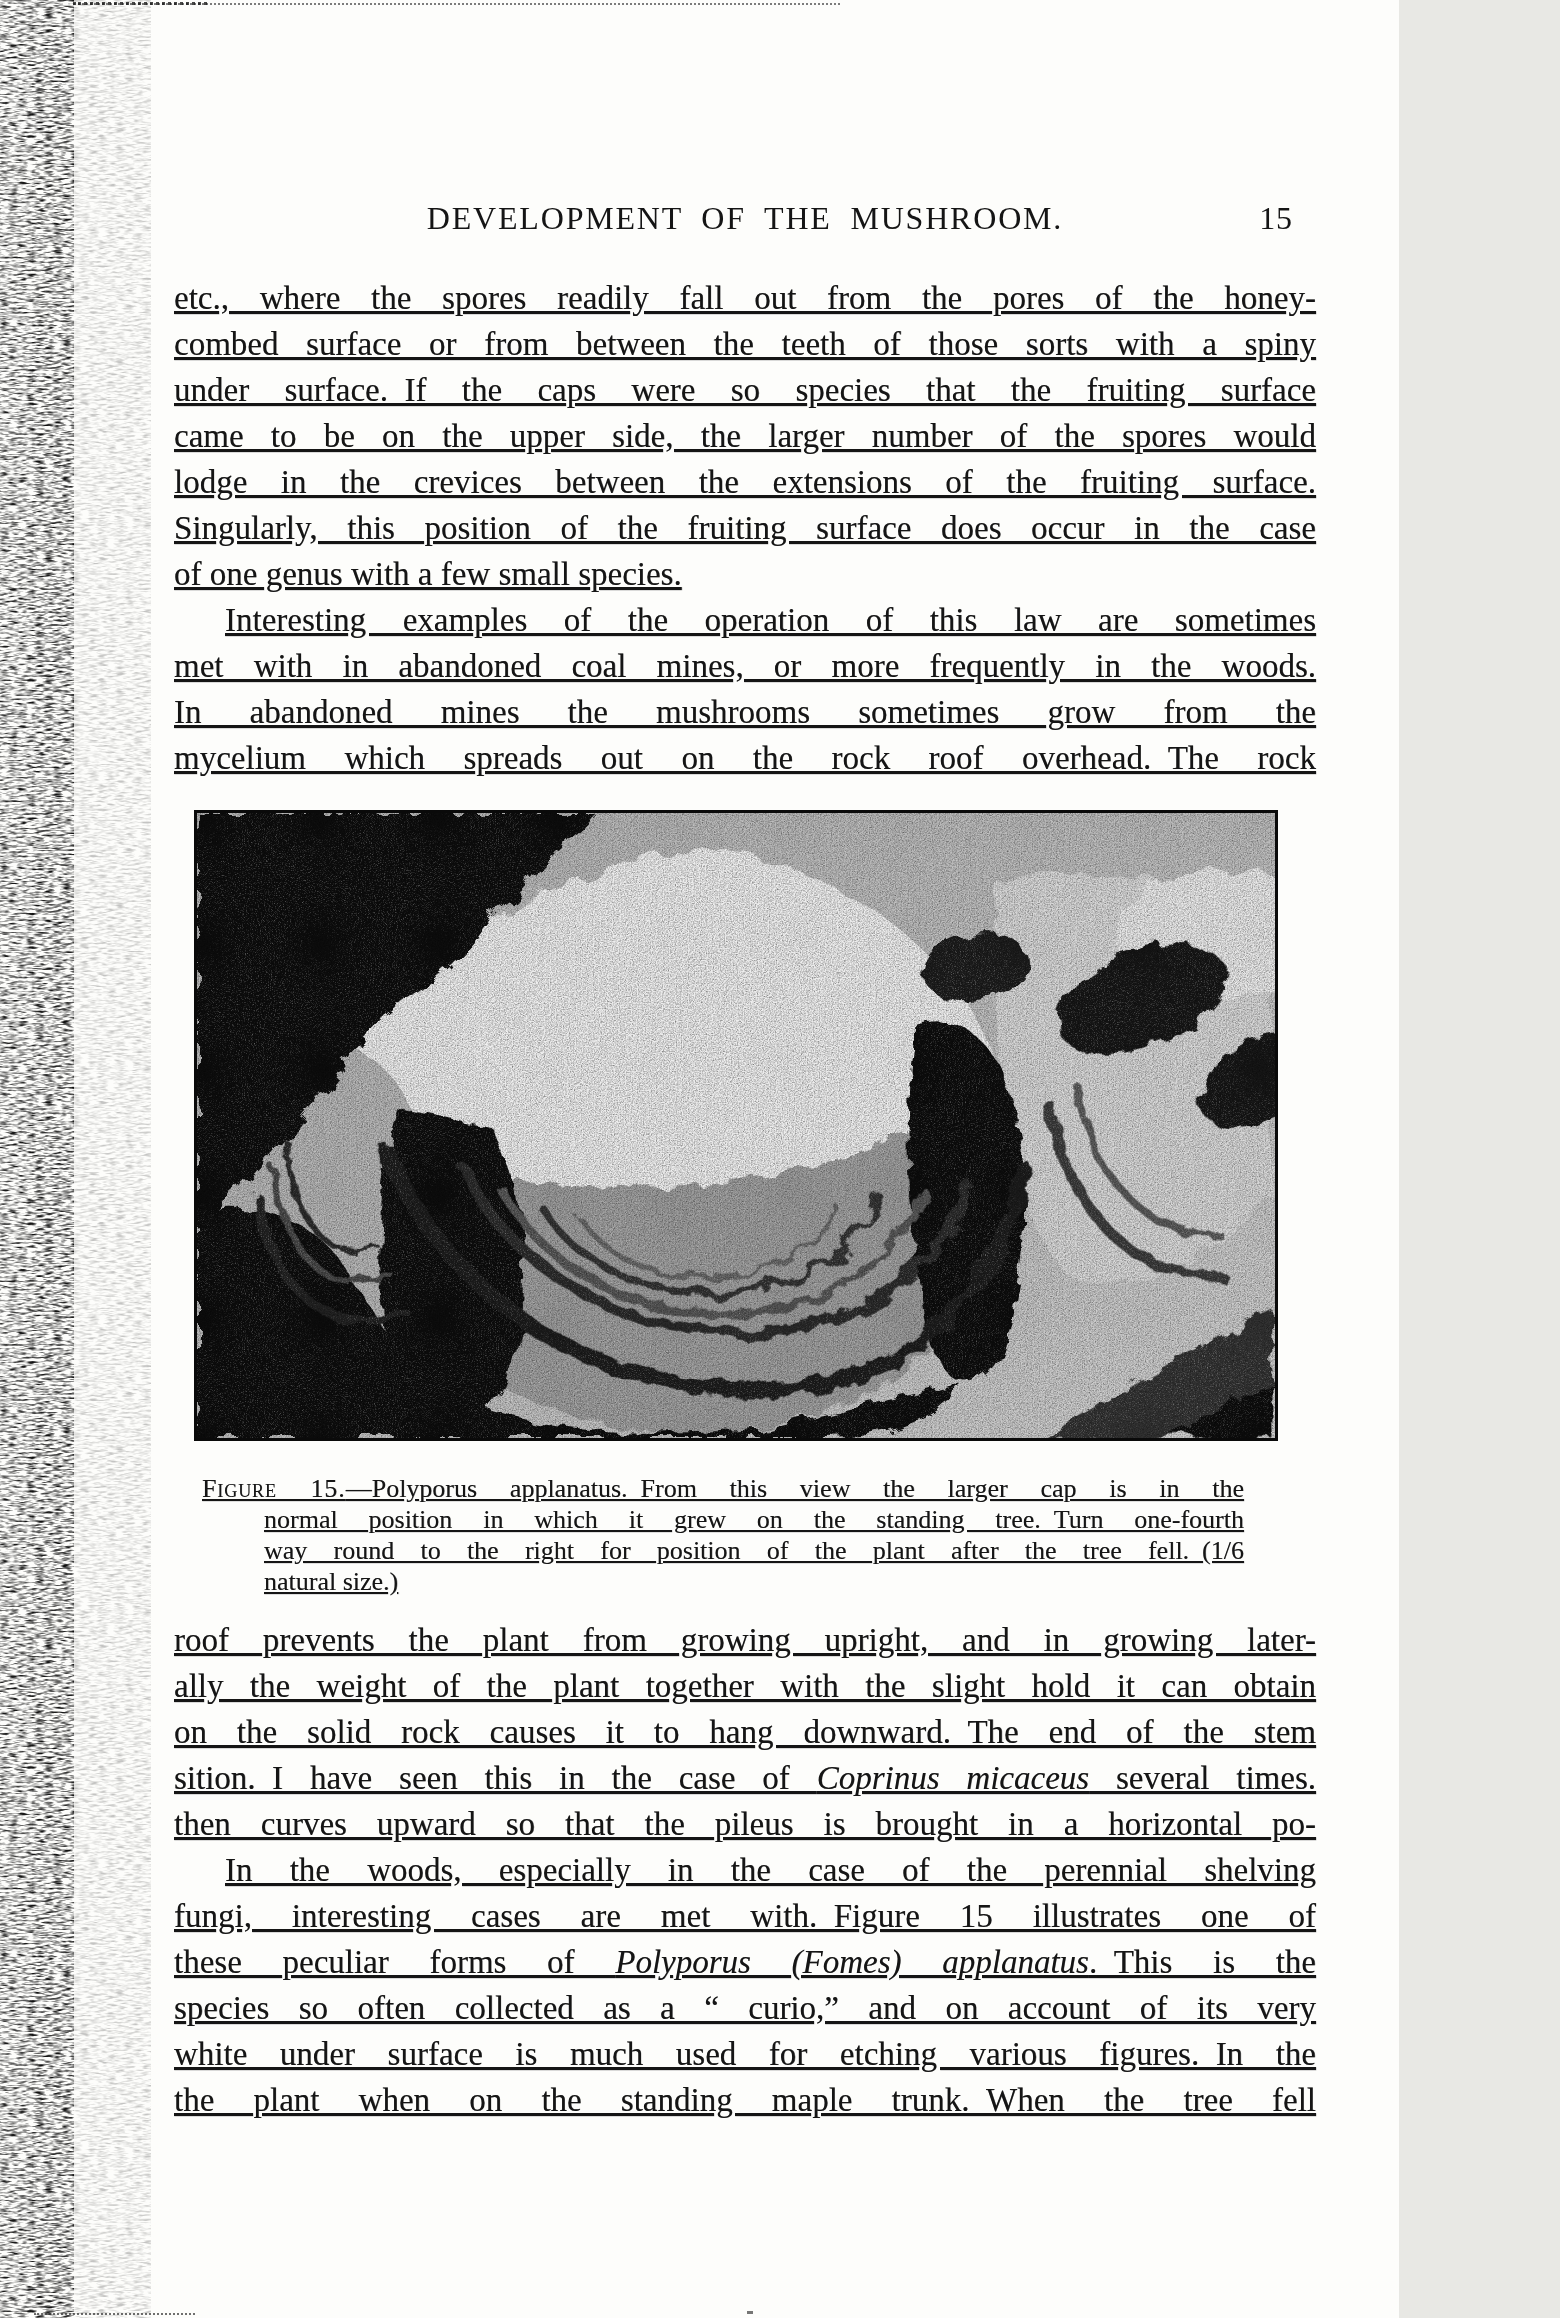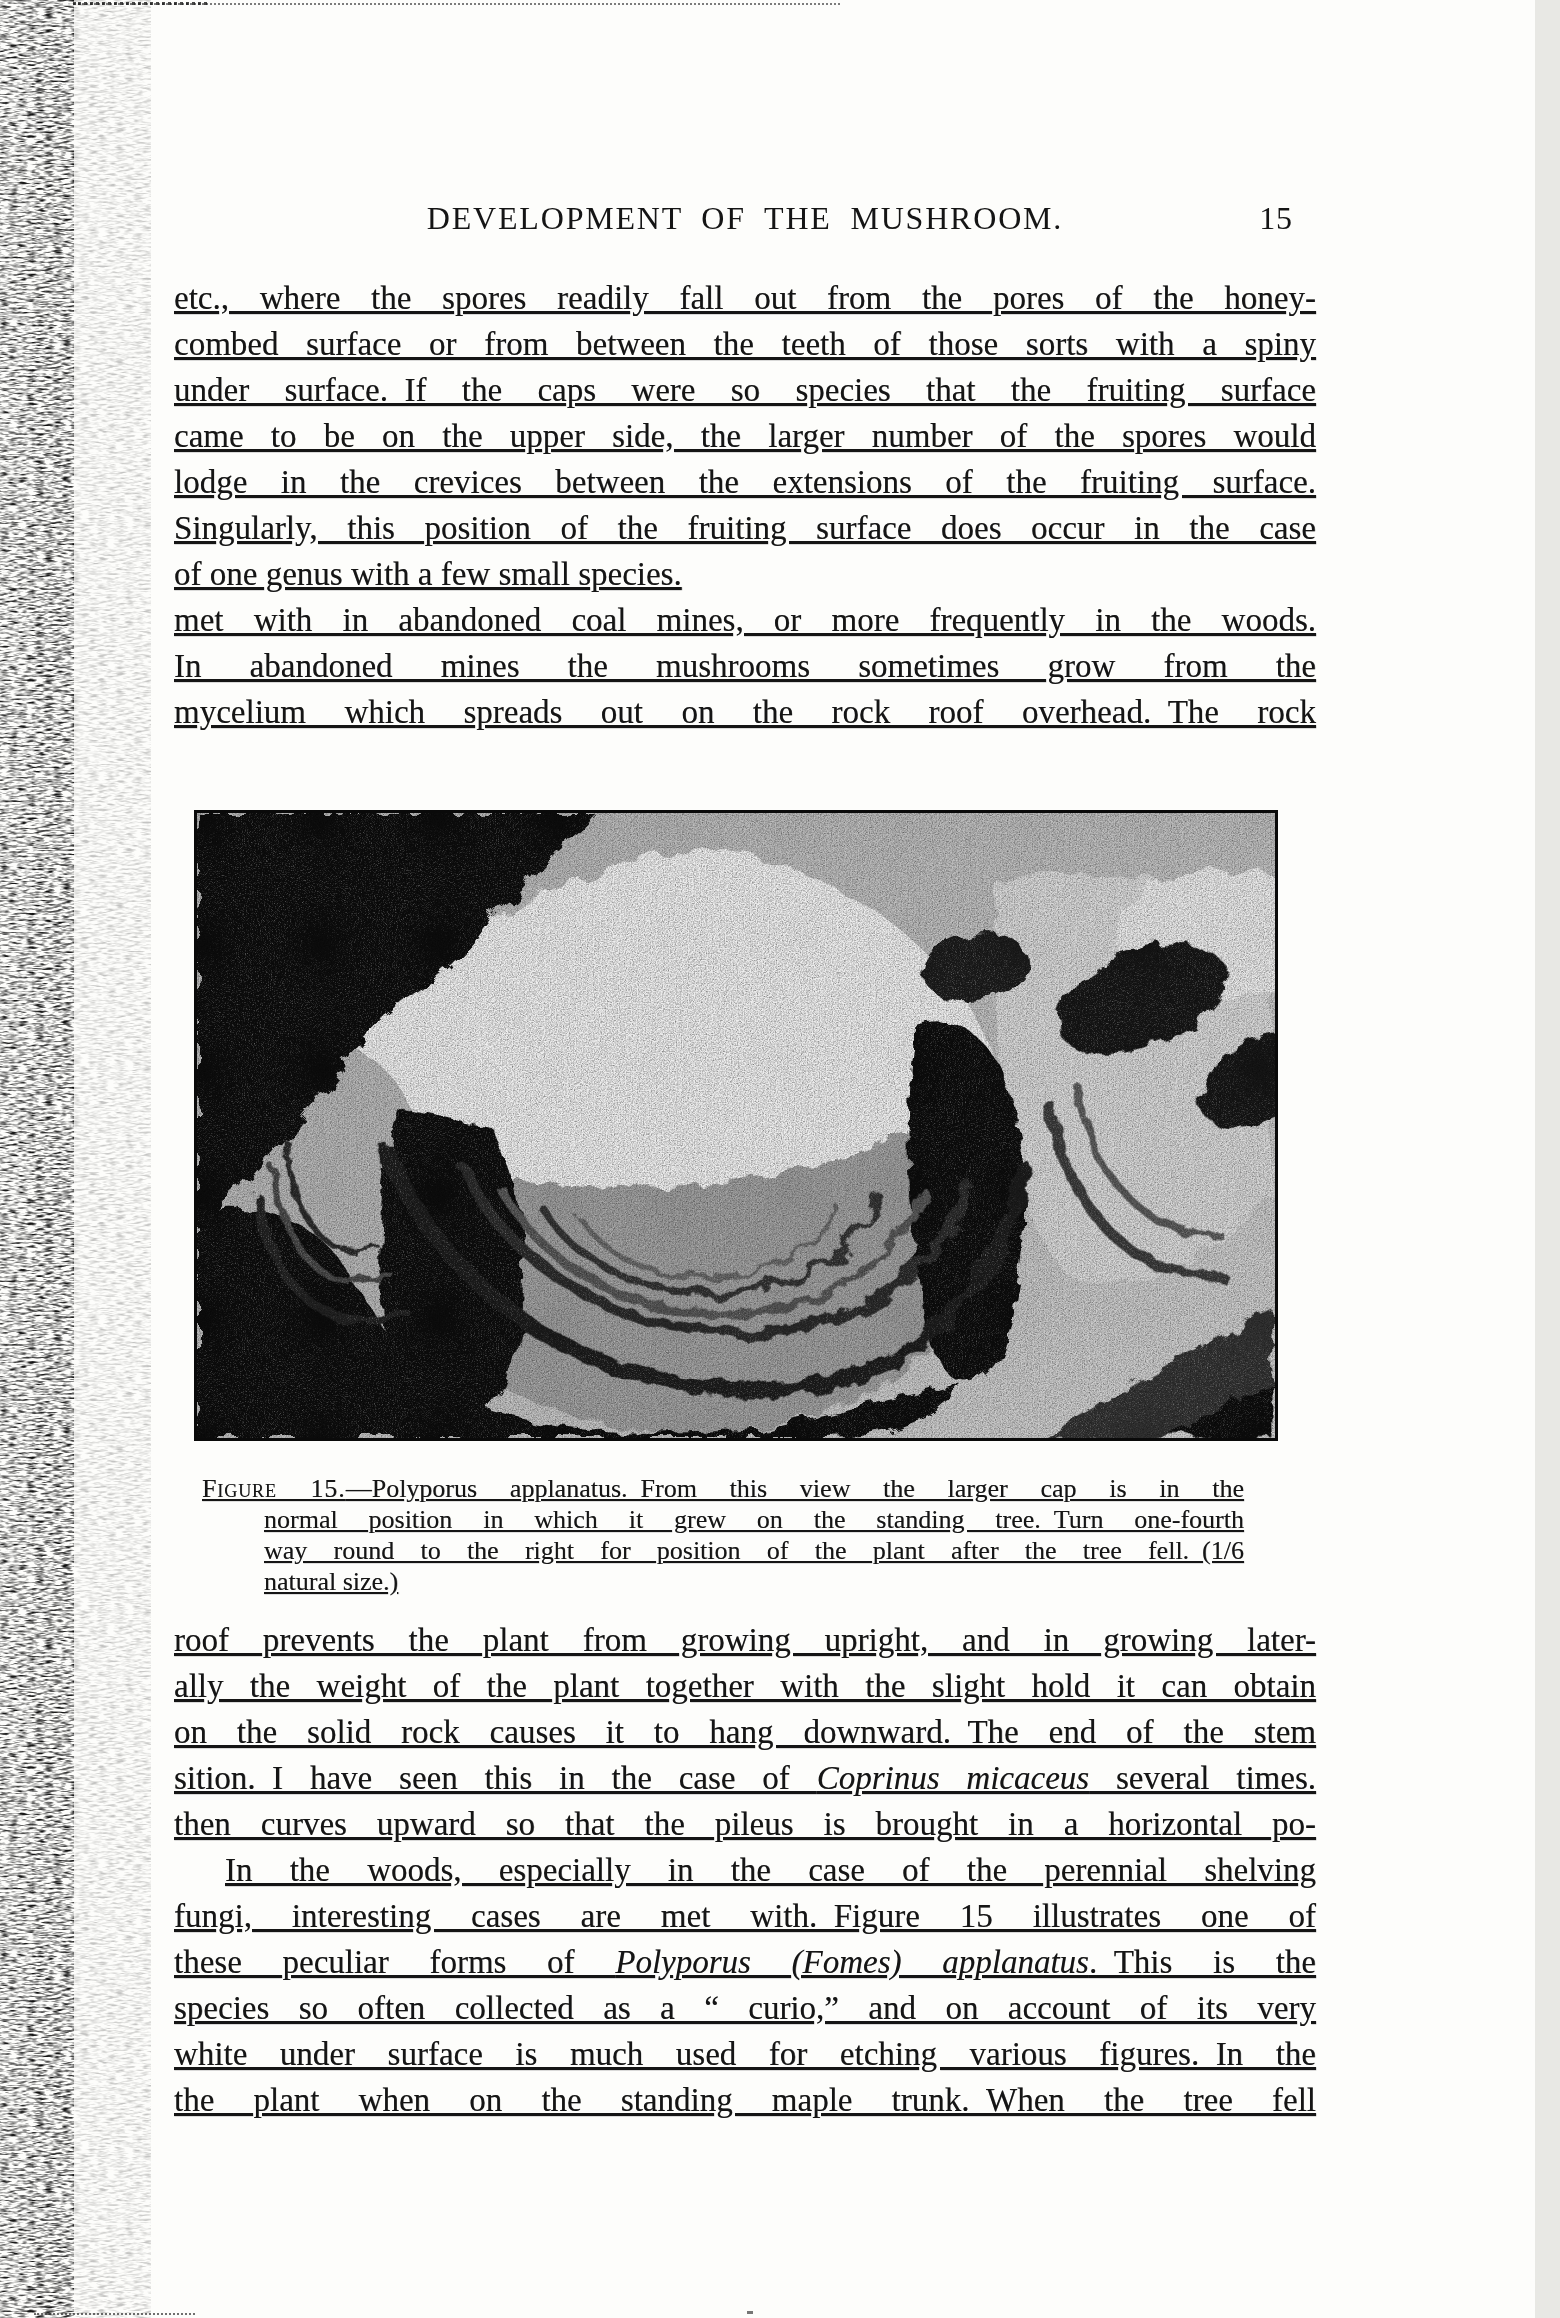--- a/index.html
+++ b/index.html
@@ -1,17 +1,17 @@
 <!DOCTYPE html>
 <html style="font-size:14.3px"><head>
 <meta charset="utf-8">
 <style>
   html,body{margin:0;padding:0;background:#e8e8e4;}
   .page{
-    position:relative; width:1535px; height:2319px; background:#fdfdfb;
+    position:relative; width:1399px; height:2319px; background:#fdfdfb;
     overflow:hidden;
     font-family:"Liberation Serif","DejaVu Serif",serif;
     color:#151515;
   }
   
   .edge-noise{position:absolute;left:0;top:0;pointer-events:none;}
   .top-dots{position:absolute;top:2.7px;left:73px;width:767px;height:0;
     border-top:2.7px dotted rgba(45,45,45,.62);}
   .top-dots-heavy{position:absolute;top:1.8px;left:73px;width:134px;height:0;
     border-top:3.6px dotted rgba(25,25,25,.8);}
@@ -82,20 +82,21 @@
   </div>
 
   <div class="textblock" id="para-top">
       <div class="line"><span>etc., where the spores readily fall out from the pores of the honey-</span></div>
       <div class="line"><span>combed surface or from between the teeth of those sorts with a spiny</span></div>
       <div class="line"><span>under surface. If the caps were so species that the fruiting surface</span></div>
       <div class="line"><span>came to be on the upper side, the larger number of the spores would</span></div>
       <div class="line"><span>lodge in the crevices between the extensions of the fruiting surface.</span></div>
       <div class="line"><span>Singularly, this position of the fruiting surface does occur in the case</span></div>
       <div class="line nojust"><span>of one genus with a few small species.</span></div>
+      <div class="line indent"><span>Interesting examples of the operation of this law are sometimes</span></div>
       <div class="line"><span>met with in abandoned coal mines, or more frequently in the woods.</span></div>
       <div class="line"><span>In abandoned mines the mushrooms sometimes grow from the</span></div>
       <div class="line"><span>mycelium which spreads out on the rock roof overhead. The rock</span></div>
     </div>
 
   <figure class="plate">
     <svg viewBox="0 0 1208 700" preserveAspectRatio="none">
       <defs>
         <filter id="grainDark" x="0" y="0" width="100%" height="100%">
           <feTurbulence type="fractalNoise" baseFrequency="0.75" numOctaves="2" seed="3"></feTurbulence>

